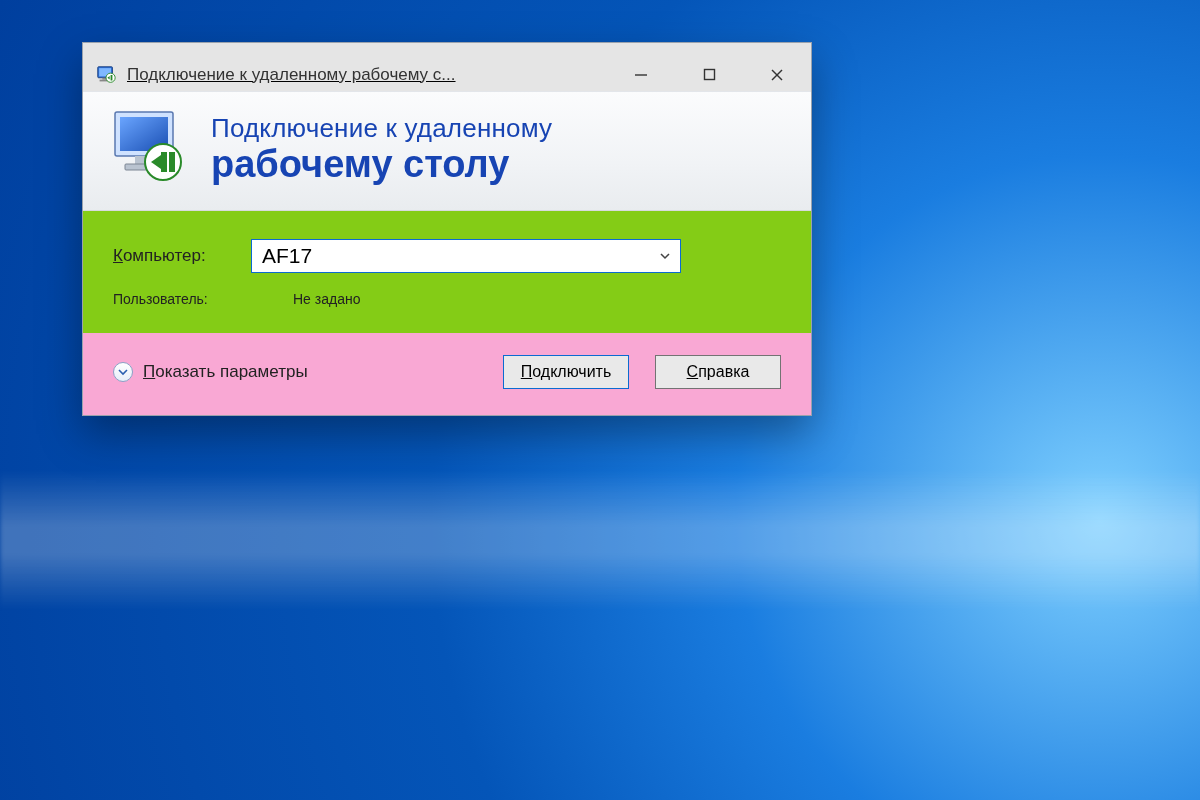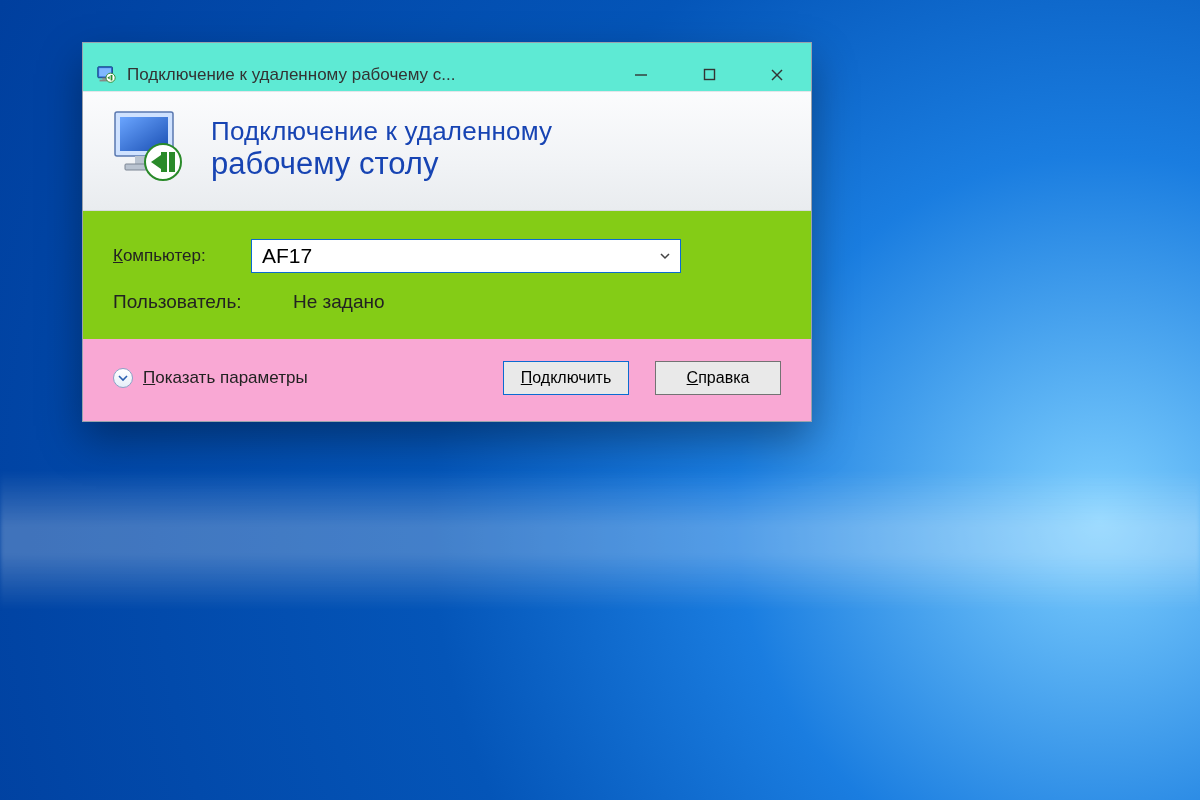--- a/index.html
+++ b/index.html
@@ -28,21 +28,22 @@
     width: 730px;
     background: #fff;
     border: 1px solid #9aa2ad;
     box-shadow: 0 18px 40px rgba(0,0,0,0.35);
   }
   .titlebar {
     height: 48px;
     display: flex;
     align-items: center;
     padding: 15px 0 0 12px;
-    background: #5eead4;
+    background: #e5e5e5;
+    text-decoration: underline;
   }
   .title-icon {
     width: 22px; height: 22px;
     margin-right: 10px;
     flex: 0 0 auto;
   }
   .title-text {
     font-size: 17px;
     color: #333;
     flex: 1 1 auto;
@@ -76,22 +77,22 @@
     flex: 0 0 auto;
   }
   .header-text .line1 {
     color: #1744b3;
     font-size: 26px;
     font-weight: 400;
     letter-spacing: 0.2px;
   }
   .header-text .line2 {
     color: #1744b3;
-    font-size: 31px;
-    font-weight: 400;
+    font-size: 38px;
+    font-weight: 700;
     line-height: 1.1;
   }
   .body {
     padding: 28px 30px 8px 30px;
     background: #84cc16;
     font-size: 17px;
     color: #222;
   }
   .row { display: flex; align-items: center; margin-bottom: 18px; }
   .label { width: 138px; }
@@ -113,21 +114,21 @@
     padding: 0 10px;
     font-family: inherit;
   }
   .combo .chev {
     width: 30px;
     display: flex;
     align-items: center;
     justify-content: center;
     color: #444;
   }
-  .user-row { display: flex; align-items: center; margin-bottom: 18px; font-size: 19px; }
+  .user-row { display: flex; align-items: center; margin-bottom: 18px; font-size: 14px; }
   .user-row .ul { width: 180px; }
   .info {
     font-size: 17px;
     line-height: 1.35;
     color: #222;
     margin-bottom: 4px;
     max-width: 540px;
   }
   .footer {
     display: flex;

